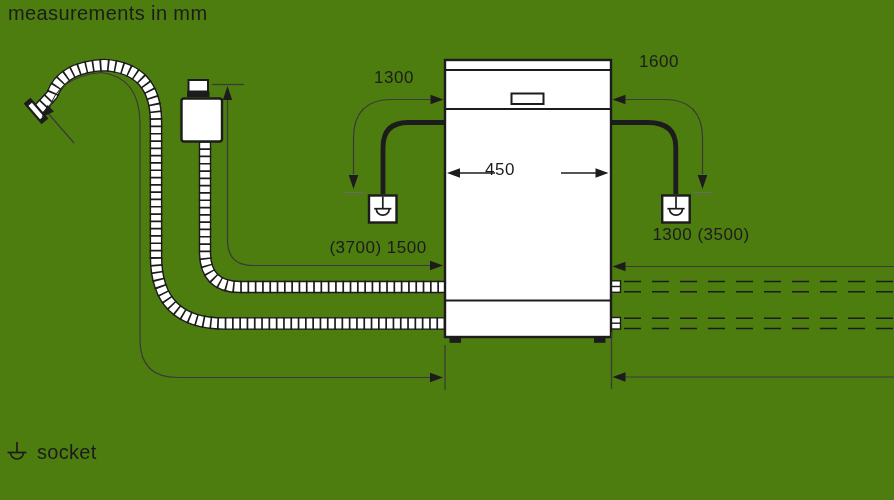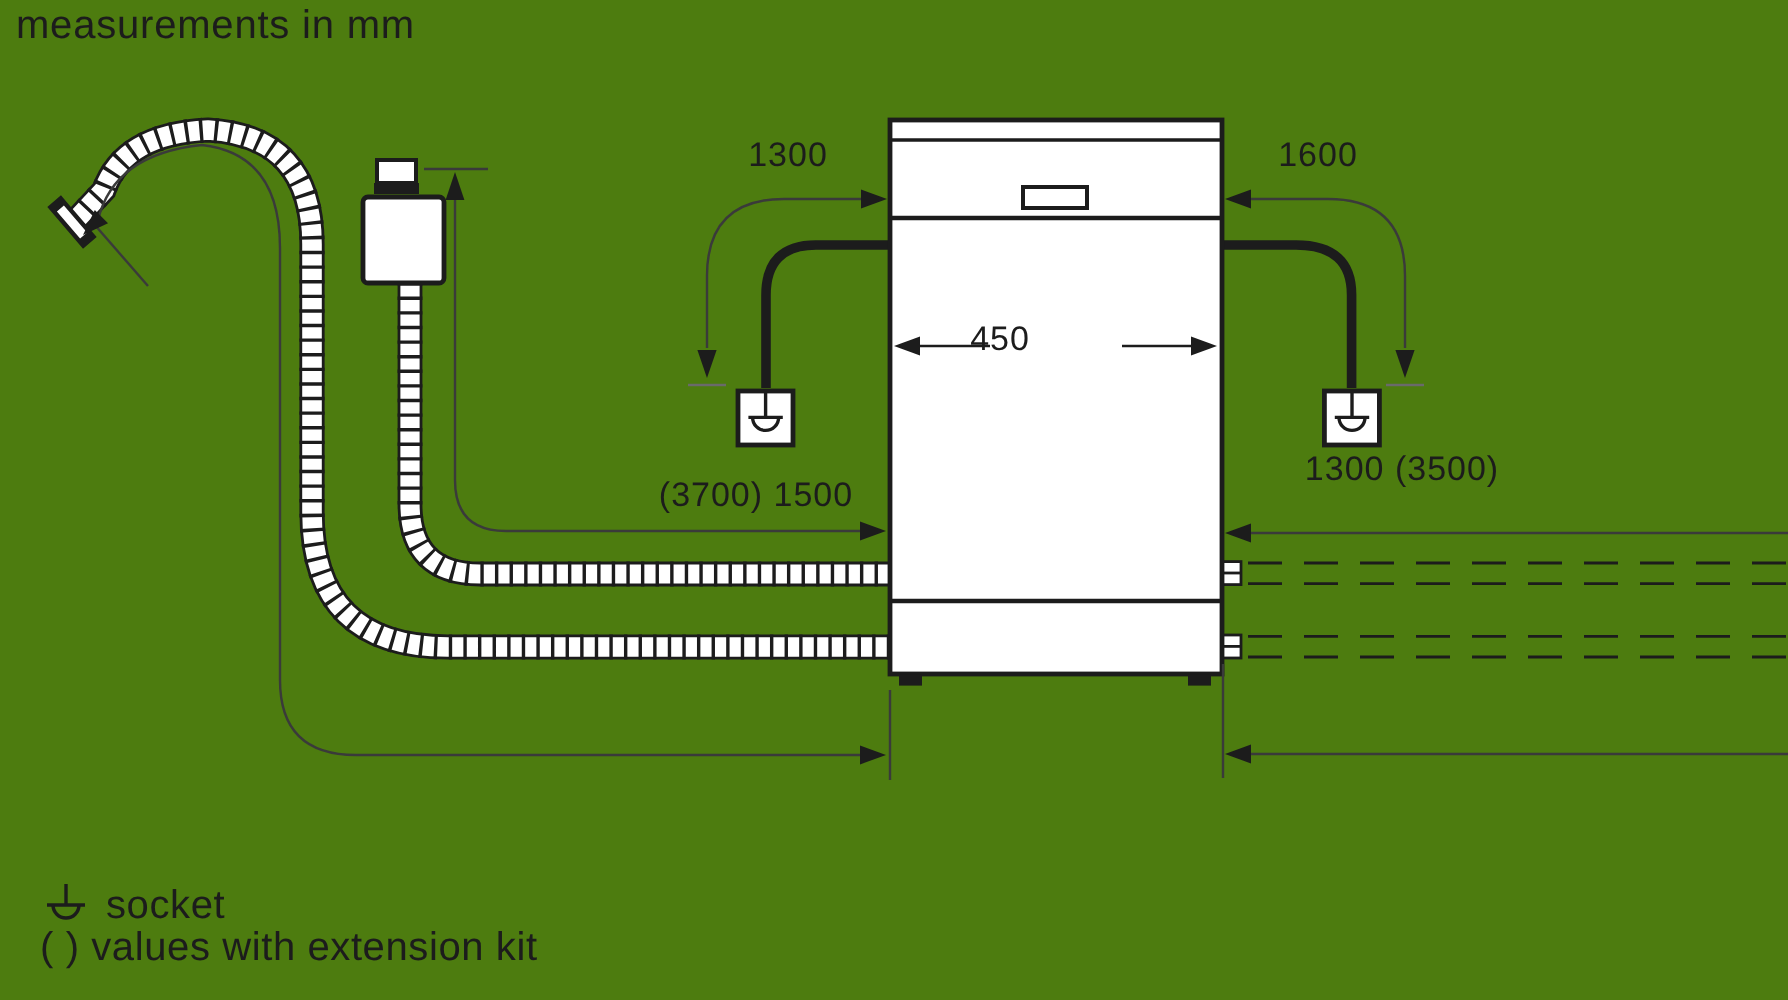--- a/index.html
+++ b/index.html
@@ -4,21 +4,21 @@
 <style>
   html,body{margin:0;padding:0;background:#fff;}
   #stage{
     position:relative;width:894px;height:500px;background:#4d7c0f;
     font-family:"Liberation Sans", sans-serif;color:#1c1c1c;overflow:hidden;
   }
   #diagram-svg{position:absolute;left:0;top:0;}
   .txt{position:absolute;white-space:nowrap;color:#1c1c1c;}
   .title{left:8px;top:2px;font-size:20px;letter-spacing:0.4px;}
   .dim{font-size:17px;letter-spacing:0.5px;transform:translateX(-50%);}
-  .legend-row{position:absolute;left:20px;font-size:20px;letter-spacing:0.3px;}
+  .legend-row{position:absolute;left:4px;font-size:20px;letter-spacing:0.3px;}
   .legend-sock{top:441px;}
   .legend-ext{top:463px;}
   .legend-sock .glyph{display:inline-block;vertical-align:-4px;margin-right:7px;}
 </style>
 </head>
 <body>
 
 <div id="stage">
 
   <svg id="diagram-svg" width="894" height="500" viewBox="0 0 894 500">
@@ -132,29 +132,28 @@
     <g stroke="#3a3a3a" stroke-width="1.2">
       <line x1="617" y1="377" x2="894" y2="377"></line>
       <polygon points="612.5,377 625.5,372.3 625.5,381.7" fill="#1c1c1c" stroke="none"></polygon>
       <line x1="611.5" y1="332" x2="611.5" y2="389"></line>
     </g>
   </svg>
 
   <div class="txt title">measurements in mm</div>
 
   <div class="txt dim" style="left:394px;top:68px;">1300</div>
-  <div class="txt dim" style="left:659px;top:68px;">1600</div>
+  <div class="txt dim" style="left:659px;top:52px;">1600</div>
   <div class="txt dim" style="left:500px;top:160px;">450</div>
   <div class="txt dim" style="left:353px;top:238px;margin-left:25px;">(3700) 1500</div>
   <div class="txt dim" style="left:701px;top:225px;">1300 (3500)</div>
 
   <div class="legend-row legend-sock">
     <svg class="glyph" width="26" height="22" viewBox="0 0 26 22">
       <g stroke="#1c1c1c" stroke-width="1.7" fill="none">
         <line x1="13" y1="1" x2="13" y2="11.5"></line>
         <line x1="3.5" y1="11.5" x2="22.5" y2="11.5"></line>
         <path d="M6.5 11.5 A6.5 6.5 0 0 0 19.5 11.5"></path>
       </g>
     </svg><span>socket</span>
   </div>
-  <div class="legend-row legend-ext">( ) values with extension kit</div>
 
 </div>
 
 </body></html>

